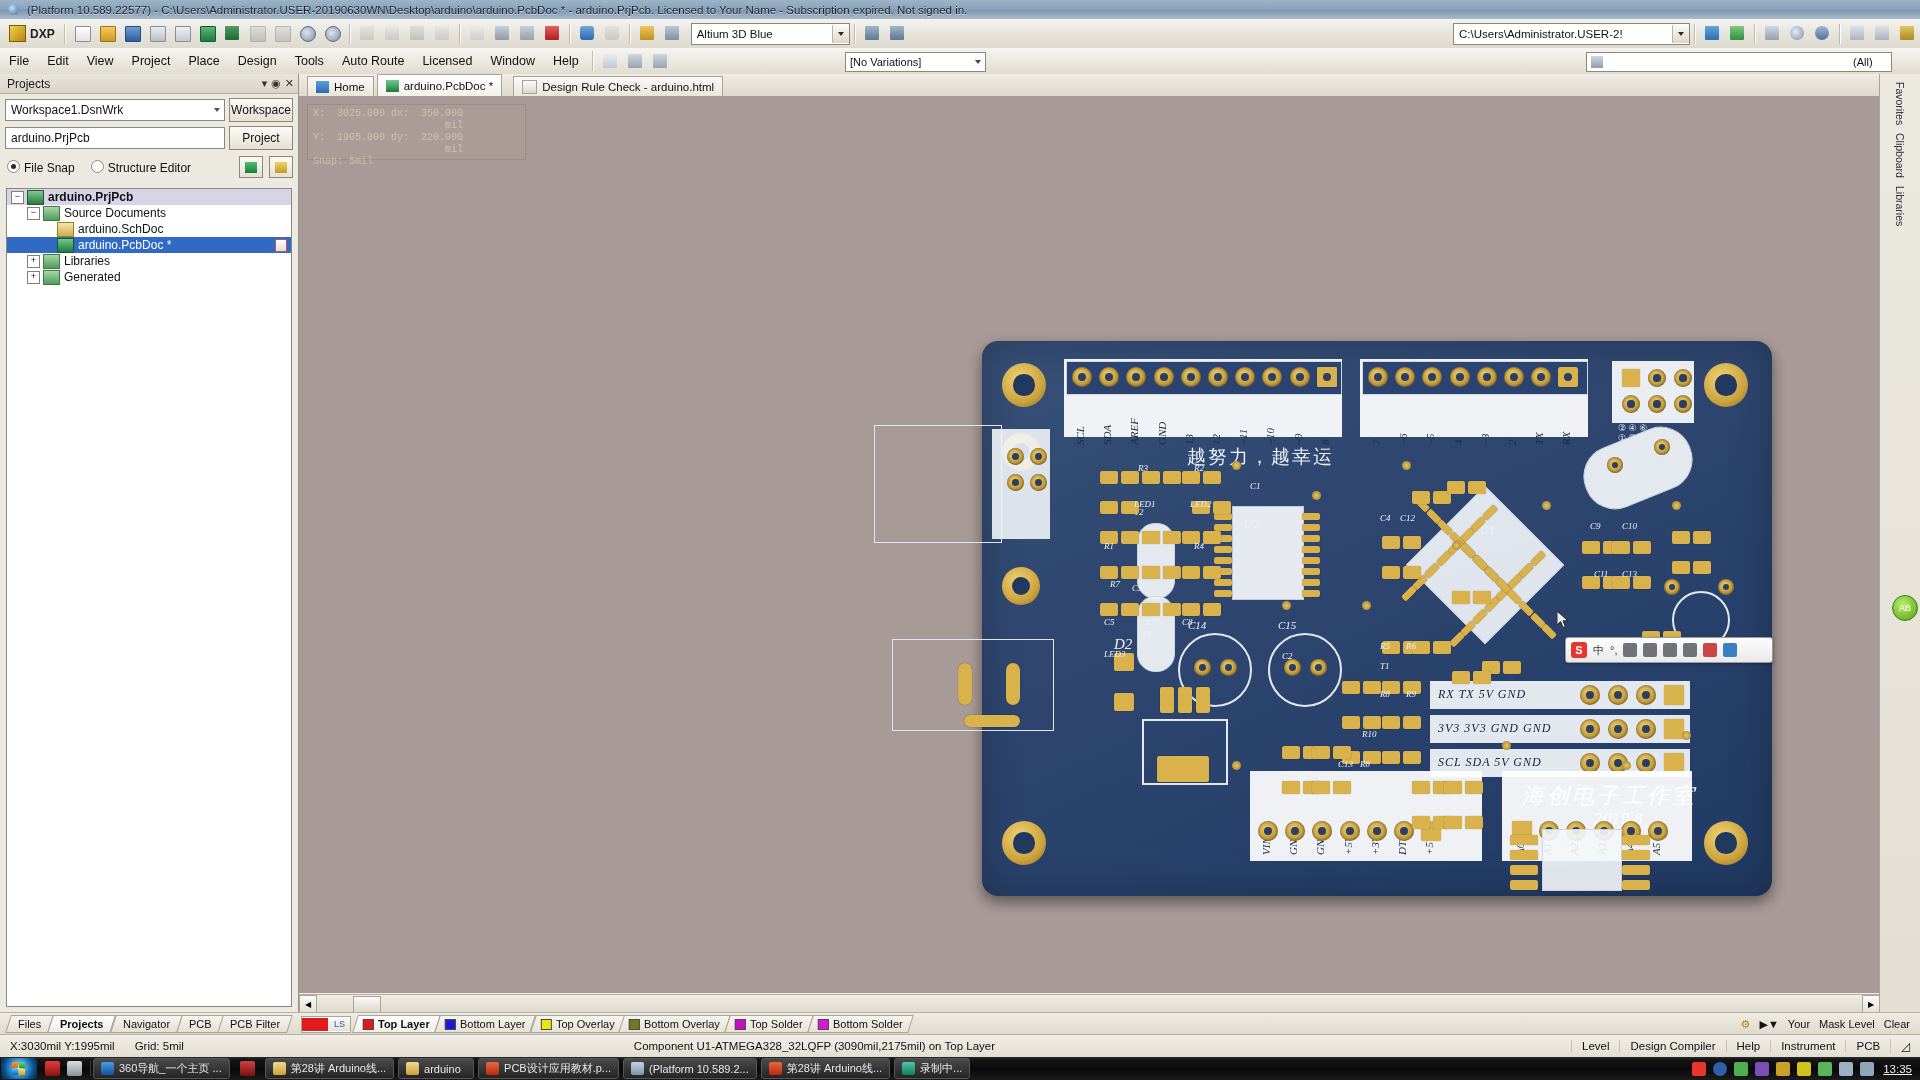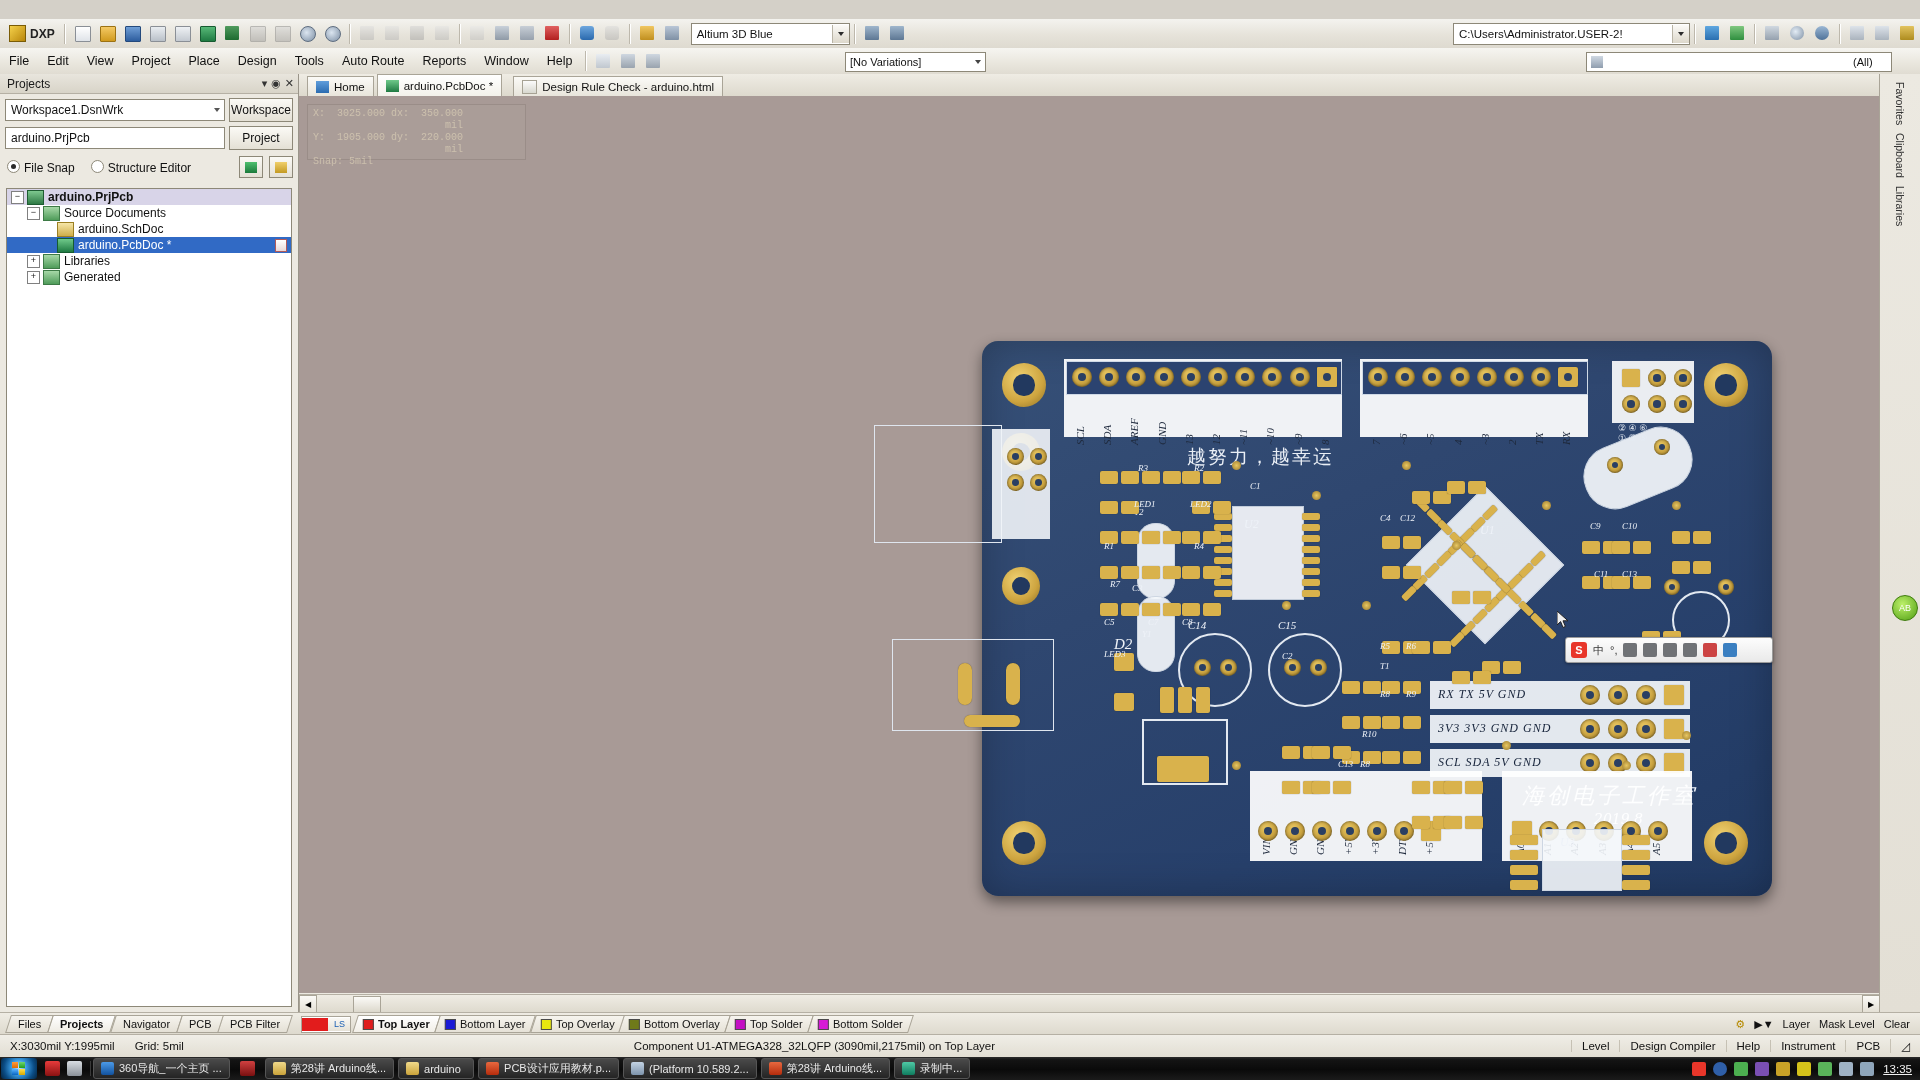--- a/index.html
+++ b/index.html
@@ -269,20 +269,24 @@
     color:#fff;font-size:9px;display:flex;align-items:center;justify-content:center;
   }
 
   .cursor{position:absolute;left:1258px;top:515px;width:14px;height:18px;}
 </style>
 </head>
 <body>
 
 <div class="app">
 
+  <div class="titlebar">
+    <span class="tlogo"></span>
+    <span class="ttext">(Platform 10.589.22577) - C:\Users\Administrator.USER-20190630WN\Desktop\arduino\arduino.PcbDoc * - arduino.PrjPcb. Licensed to Your Name - Subscription expired. Not signed in.</span>
+  </div>
 
   <div class="toolbar">
     <div class="dxp">
       <span class="sq"></span>
       <span class="lbl">DXP</span>
     </div>
     <div class="tsep"></div>
     <div class="tbtn">
         <i style="background:linear-gradient(#ffffff,#dfe3e8);border:1px solid #8a8f96;"></i>
       </div>
@@ -403,21 +407,21 @@
 
   <div class="menubar">
     <div class="mi">File</div>
     <div class="mi">Edit</div>
     <div class="mi">View</div>
     <div class="mi">Project</div>
     <div class="mi">Place</div>
     <div class="mi">Design</div>
     <div class="mi">Tools</div>
     <div class="mi">Auto Route</div>
-    <div class="mi">Reports</div>
+    <div class="mi">Licensed</div>
     <div class="mi">Window</div>
     <div class="mi">Help</div>
     <div class="tsep"></div>
     <div class="tbtn">
         <i style="background:linear-gradient(#e9edf2,#c0c7cf);"></i>
       </div>
     <div class="tbtn">
         <i style="background:linear-gradient(#cfd7e0,#99a3ae);"></i>
       </div>
     <div class="tbtn">
@@ -1014,21 +1018,21 @@
         </div>
       <div class="ltab">
           <span class="sw" style="background:#d61ad6;"></span>
           <span>Bottom Solder</span>
         </div>
     </div>
 
     <div style="margin-left:auto;display:flex;align-items:center;gap:9px;padding-right:10px;font-size:11px;color:#111;">
       <span style="color:#b58900;">⚙</span>
       <span>▶▼</span>
-      <span>Layer</span>
+      <span>Your</span>
       <span>Mask Level</span>
       <span>Clear</span>
     </div>
   </div>
 
   <div class="statusbar">
     <span class="cell">X:3030mil Y:1995mil</span>
     <span class="cell">Grid: 5mil</span>
     <span class="cell" style="margin-left:430px;">Component U1-ATMEGA328_32LQFP (3090mil,2175mil) on Top Layer</span>
     <span class="panelsbtns">

